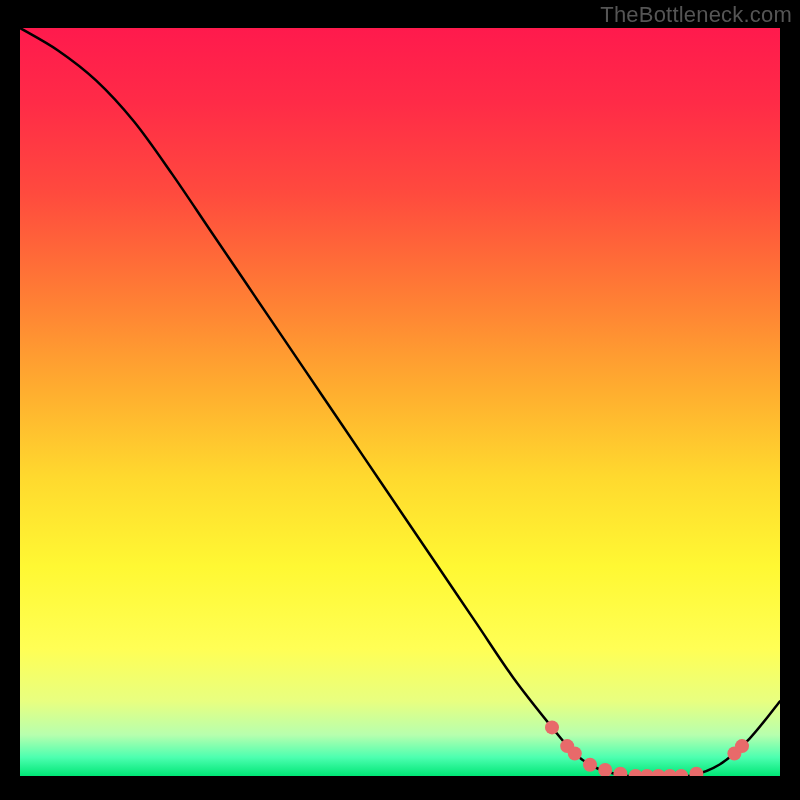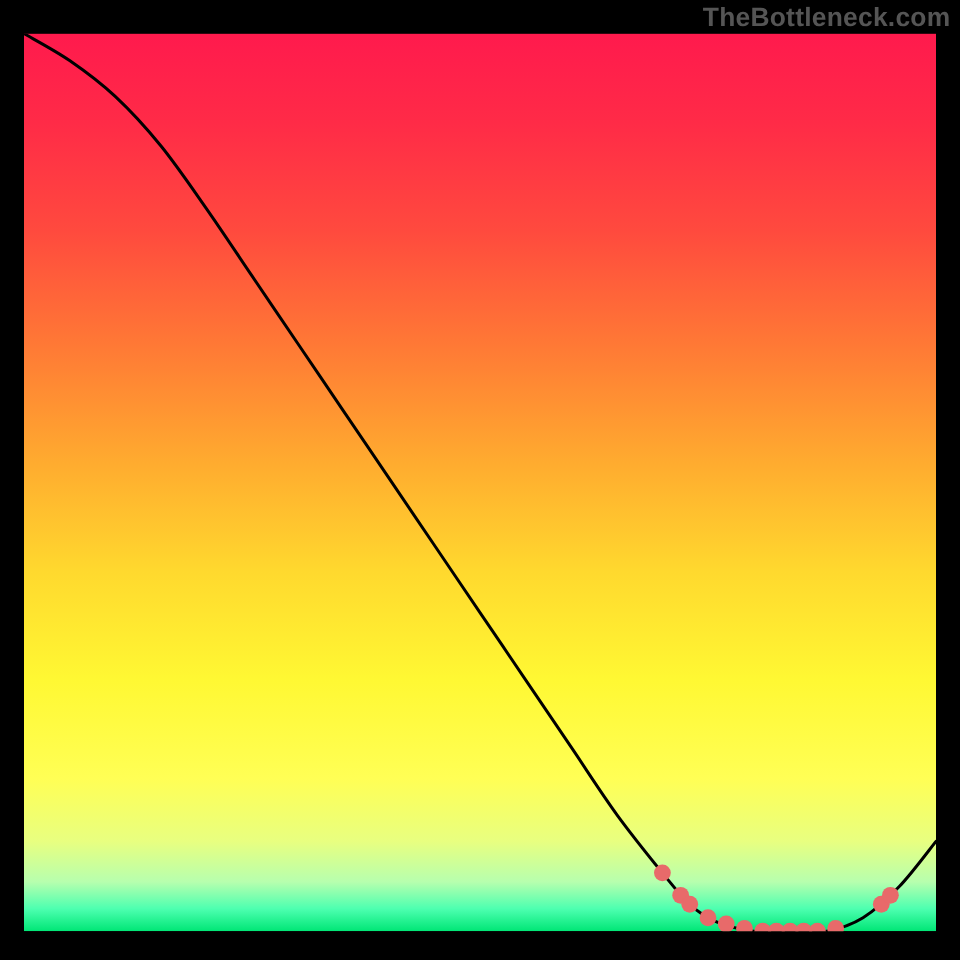--- a/index.html
+++ b/index.html
@@ -16,21 +16,21 @@
     width: 800px;
     height: 800px;
     background: #000000;
   }
   .watermark {
     position: absolute;
     top: 2px;
     right: 8px;
     color: #555555;
     font-size: 22px;
-    font-weight: 700;
+    font-weight: 400;
     letter-spacing: 0.2px;
     z-index: 10;
   }
   .plot-area {
     position: absolute;
     left: 20px;
     top: 28px;
     width: 760px;
     height: 748px;
   }

